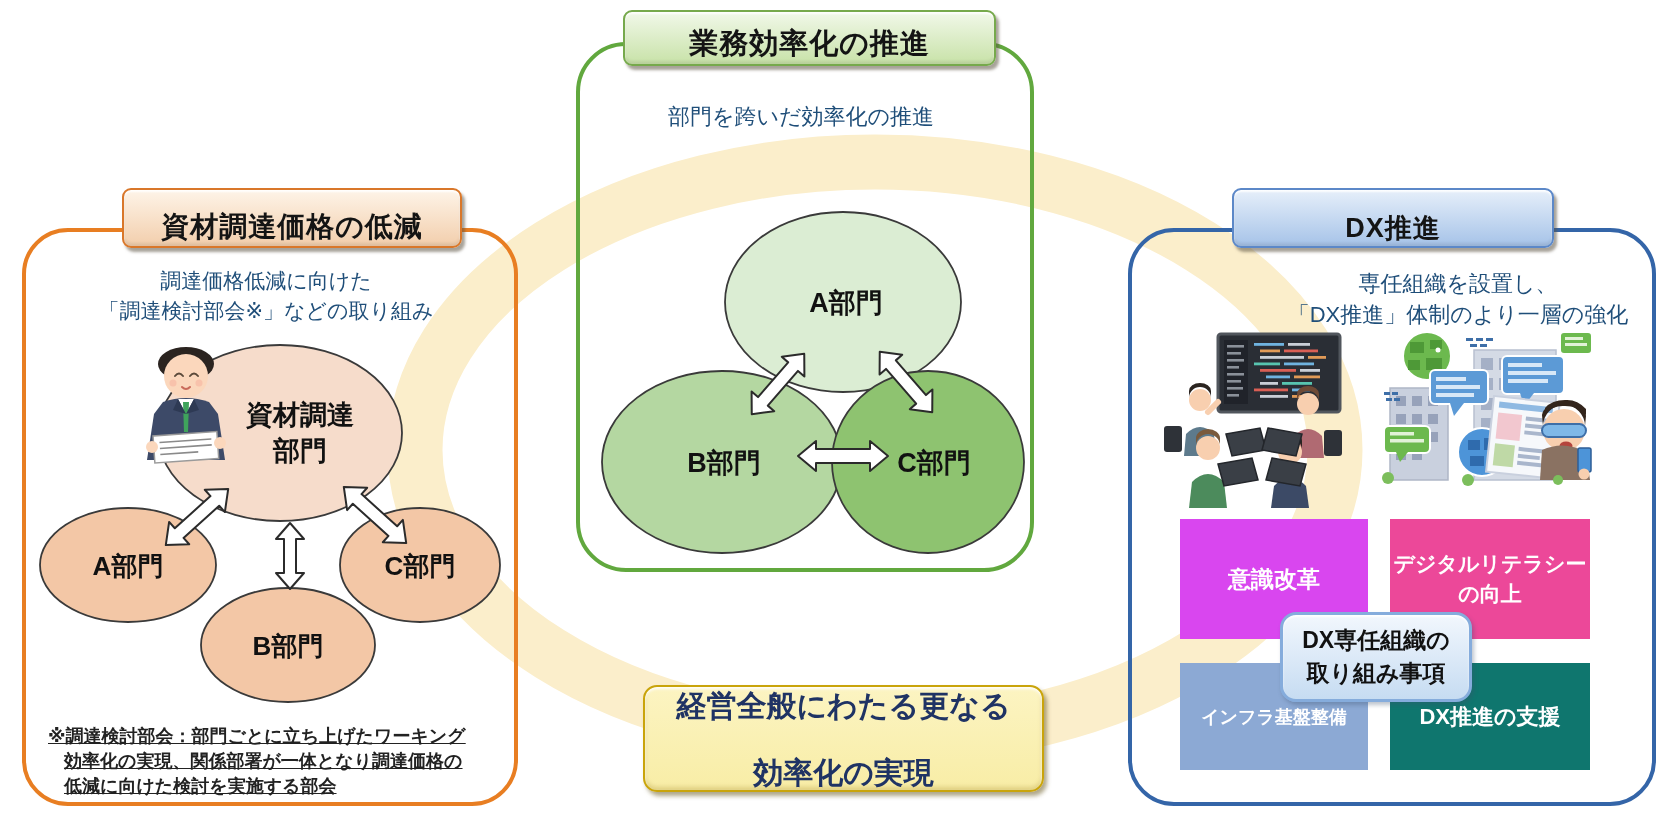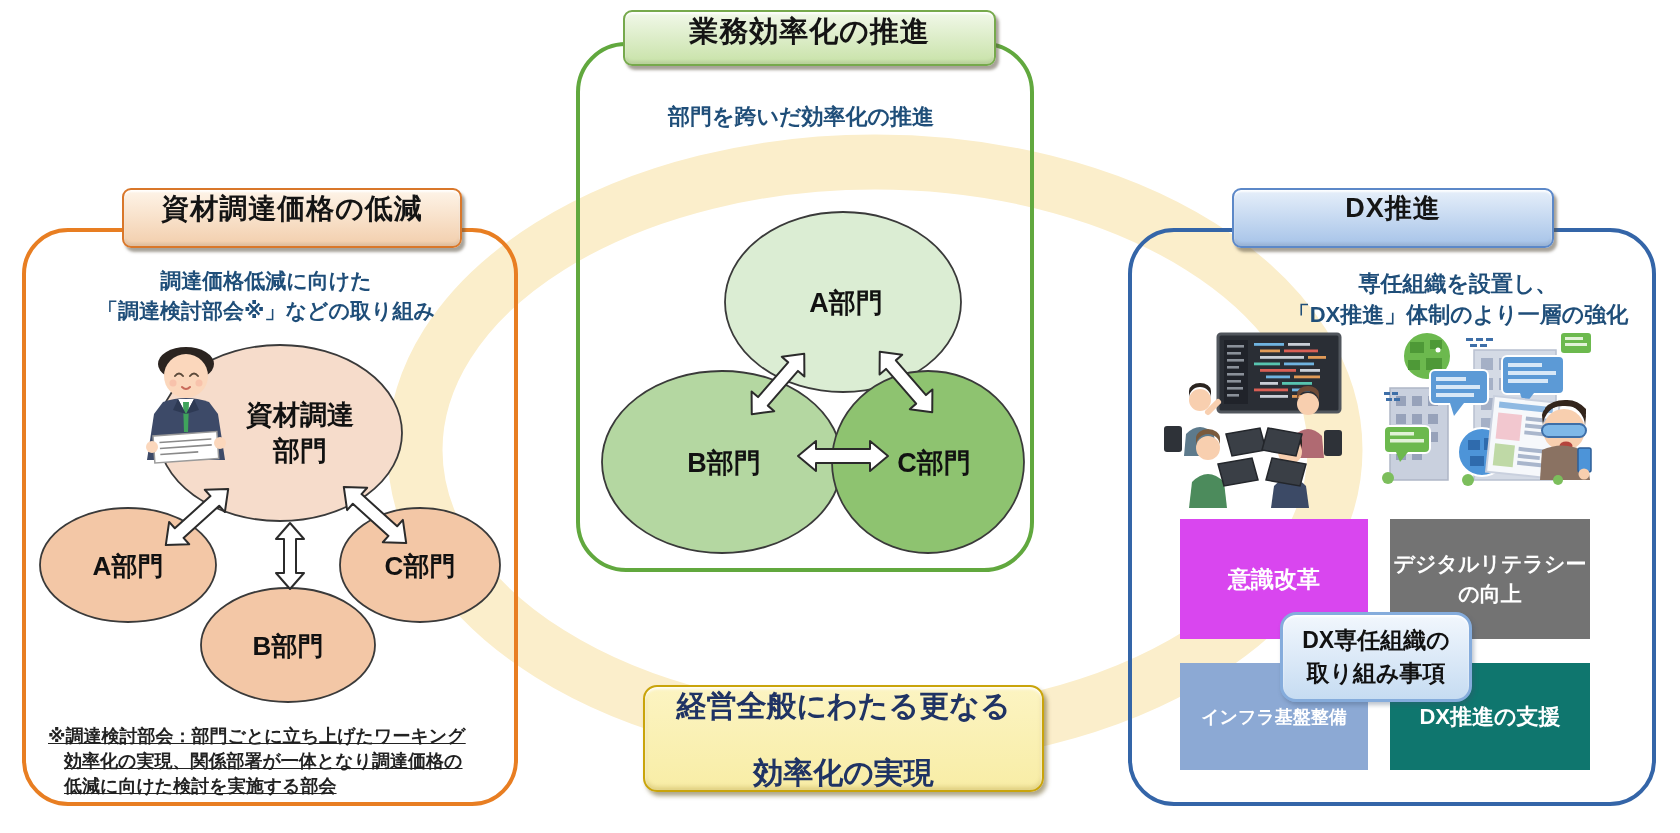--- a/index.html
+++ b/index.html
@@ -9,28 +9,28 @@
   }
   .abs{position:absolute;}
   svg{display:block;}
   
   .panel{position:absolute;border-radius:46px;background:transparent;}
   .panel.orange{border:4px solid #E87E22;}
   .panel.green{border:4px solid #61A83E;}
   .panel.blue{border:4px solid #3465A8;}
   
   .plate{
-    position:absolute;border-radius:9px;display:flex;align-items:flex-start;justify-content:center;
+    position:absolute;border-radius:9px;display:flex;align-items:flex-end;justify-content:center;
     font-weight:bold;color:#141414;letter-spacing:1px;
     box-shadow:3px 4px 3px rgba(95,85,70,.55), inset 0 2px 2px rgba(255,255,255,.9), inset 0 -3px 3px rgba(0,0,0,.08);
   }
   .plate.orange{background:linear-gradient(#FEF4E8,#F2CEAC);border:2.5px solid #D9772A;}
   .plate.green{background:linear-gradient(#F1F8E9,#C8E2A8);border:2.5px solid #76A94C;}
   .plate.blue{background:linear-gradient(#E6EFFA,#A6C3E8);border:2.5px solid #5C88C8;}
-  .subtitle{position:absolute;transform:translateX(-50%);text-align:center;color:#1F4E79;font-weight:bold;white-space:nowrap;}
+  .subtitle{position:absolute;transform:translateX(-50%);text-align:center;color:#1F4E79;font-weight:normal;white-space:nowrap;}
   .elabel{position:absolute;transform:translate(-50%,-50%);text-align:center;color:#111;font-weight:bold;white-space:nowrap;}
   
   .dxbox{position:absolute;display:flex;align-items:center;justify-content:center;text-align:center;
          color:#fff;font-weight:bold;line-height:30px;}
   .dxoverlay{
     position:absolute;border-radius:16px;border:3px solid #85ACDC;
     background:linear-gradient(#F2F7FD,#C6DCF2);
     display:flex;flex-direction:column;align-items:center;justify-content:center;
     font-weight:bold;color:#111;line-height:33px;
     box-shadow:2px 3px 4px rgba(60,80,110,.35), inset 0 2px 2px rgba(255,255,255,.9);
@@ -289,21 +289,21 @@
       </g>
       <circle cx="6" cy="148" r="6" fill="#7CBE5C"></circle>
         <circle cx="86" cy="150" r="6" fill="#7CBE5C"></circle>
         <circle cx="176" cy="150" r="5" fill="#7CBE5C"></circle>
     </g>
   </svg>
 
   <div class="dxbox" style="left:1180px;top:519px;width:188px;height:120px;background:#d946ef;font-size:23px;z-index:2;">
     <span>意識改革</span>
   </div>
-  <div class="dxbox" style="left:1390px;top:519px;width:200px;height:120px;background:#737373;font-size:21px;flex-direction:column;z-index:2;">
+  <div class="dxbox" style="left:1390px;top:519px;width:200px;height:120px;background:#ec4899;font-size:21px;flex-direction:column;z-index:2;">
     <span>デジタルリテラシー</span>
     <span>の向上</span>
   </div>
   <div class="dxbox" style="left:1180px;top:663px;width:188px;height:107px;background:#8CA9D4;font-size:18px;z-index:2;">
     <span>インフラ基盤整備</span>
   </div>
   <div class="dxbox" style="left:1390px;top:663px;width:200px;height:107px;background:#0f766e;font-size:22px;z-index:2;">
     <span>DX推進の支援</span>
   </div>
   <div class="dxoverlay" style="left:1280px;top:612px;width:186px;height:84px;font-size:23px;z-index:3;">

